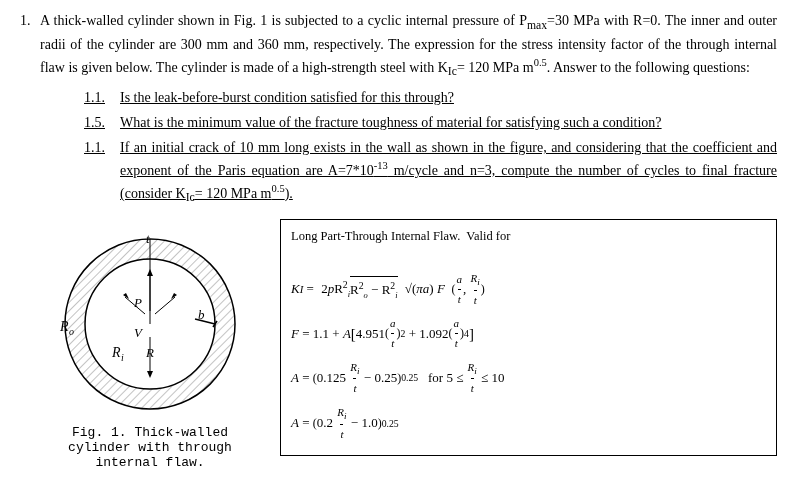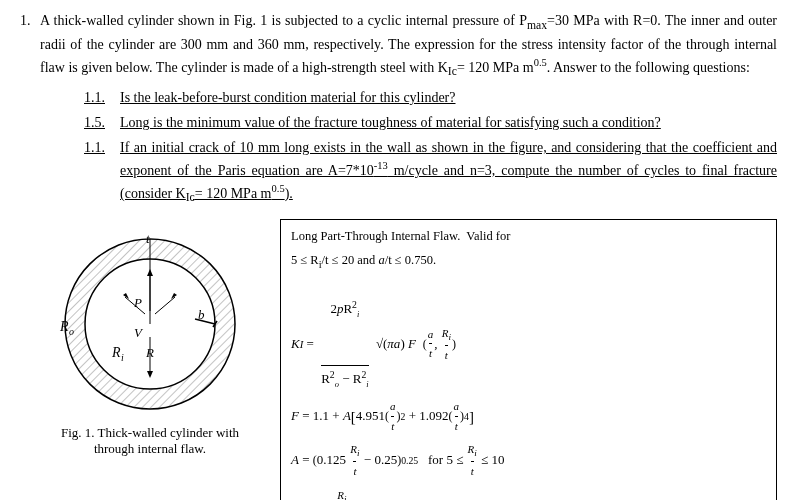--- a/index.html
+++ b/index.html
@@ -62,20 +62,21 @@
       flex-direction: column;
       align-items: center;
     }
     .figure-right {
       flex: 1;
     }
     .fig-caption {
       font-size: 13px;
       text-align: center;
       margin-top: 6px;
+      font-family: Liberation Mono, monospace;
     }
     .flaw-box {
       border: 1px solid #000;
       padding: 6px 10px;
       font-size: 12.5px;
       line-height: 1.6;
     }
     .flaw-title {
       font-size: 12.5px;
       margin-bottom: 4px;
@@ -107,28 +108,28 @@
         A thick-walled cylinder shown in Fig. 1 is subjected to a cyclic internal pressure of P<sub>max</sub>=30 MPa
         with R=0. The inner and outer radii of the cylinder are 300 mm and 360 mm, respectively. The
         expression for the stress intensity factor of the through internal flaw is given below. The cylinder is
         made of a high-strength steel with K<sub>Ic</sub>= 120 MPa m<sup>0.5</sup>. Answer to the following questions:
       </span>
     </div>
 
     <div class="sub-item">
       <span class="sub-num">1.1.</span>
       <span class="sub-text">
-        Is the leak-before-burst condition material for this cylinder?
+        Is the leak-before-burst condition satisfied for this through?
       </span>
     </div>
 
     <div class="sub-item">
       <span class="sub-num">1.5.</span>
       <span class="sub-text">
-        Long is the minimum value of the fracture toughness of material for satisfying such a
+        What is the minimum value of the fracture toughness of material for satisfying such a
         condition?
       </span>
     </div>
 
     <div class="sub-item">
       <span class="sub-num">1.1.</span>
       <span class="sub-text">
         If an initial crack of 10 mm long exists in the wall as shown in the figure, and considering
         that the coefficient and exponent of the Paris equation are A=7*10<sup>-13</sup> m/cycle and n=3, compute
         the number of cycles to final fracture (consider K<sub>Ic</sub>= 120 MPa m<sup>0.5</sup>).
@@ -191,29 +192,26 @@
       <div class="fig-caption">
         <span>Fig. 1. Thick-walled cylinder with through internal flaw.</span>
       </div>
     </div>
 
     <div class="figure-right">
       <div class="flaw-box">
         <div class="flaw-title">
           Long Part-Through Internal Flaw.&nbsp; Valid for
         </div>
-        <div class="flaw-title">
-          5 ≤ R<sub>i</sub>/t ≤ 20 and <em>a</em>/t ≤ 0.750.
-        </div>
         <br>
         
         
         <div class="formula-line">
           <span style="font-style:italic;">K</span><sub style="font-style:italic;">I</sub>&nbsp;=&nbsp;
-          <span style="display:inline-flex; flex-direction:column; align-items:center; vertical-align:middle; margin:0 4px;gap:44px;">
+          <span style="display:inline-flex; flex-direction:row; align-items:center; vertical-align:middle; margin:0 4px;">
             <span>2<em>p</em>R<sup>2</sup><sub style="font-size:0.65em;"><em>i</em></sub></span>
             <span style="border-top:1px solid #000; padding-top:1px;">R<sup>2</sup><sub style="font-size:0.65em;"><em>o</em></sub>&nbsp;−&nbsp;R<sup>2</sup><sub style="font-size:0.65em;"><em>i</em></sub></span>
           </span>
           &nbsp;√(<em>πa</em>)&nbsp;<em>F</em>
           <span style="display:inline-flex; flex-direction:column; align-items:center; vertical-align:middle; margin:0 2px;">
             <span style="font-size:11px; border-bottom: 1px solid transparent;">&nbsp;</span>
           </span>
           <span style="font-size:12px;">(</span>
           <span style="display:inline-flex; flex-direction:column; align-items:center; vertical-align:middle; font-size:11px; margin:0 1px;">
             <em>a</em>

